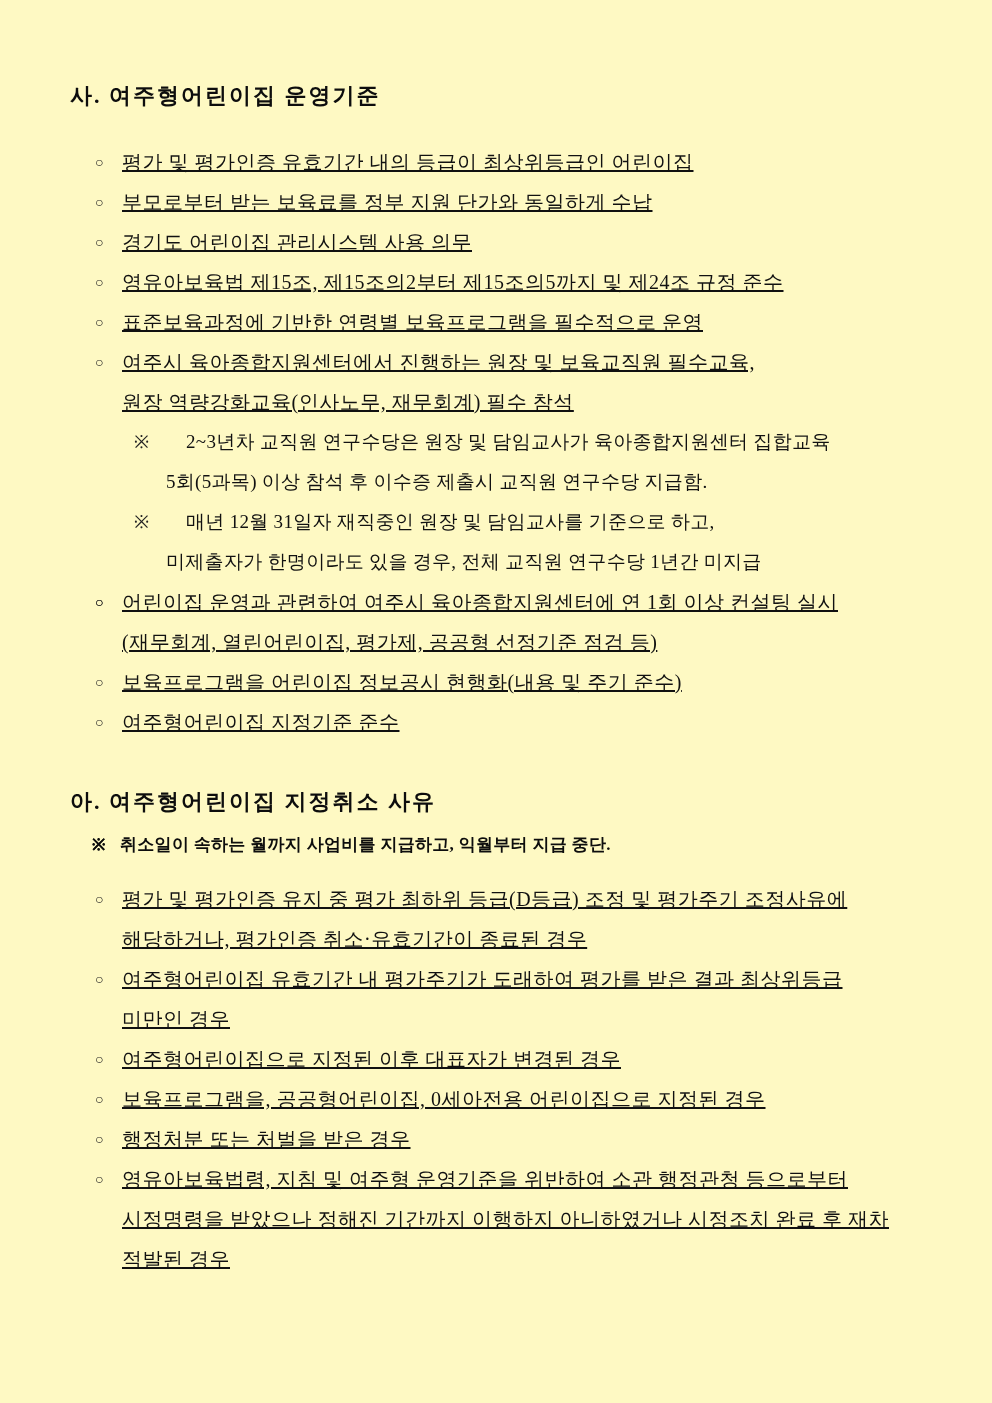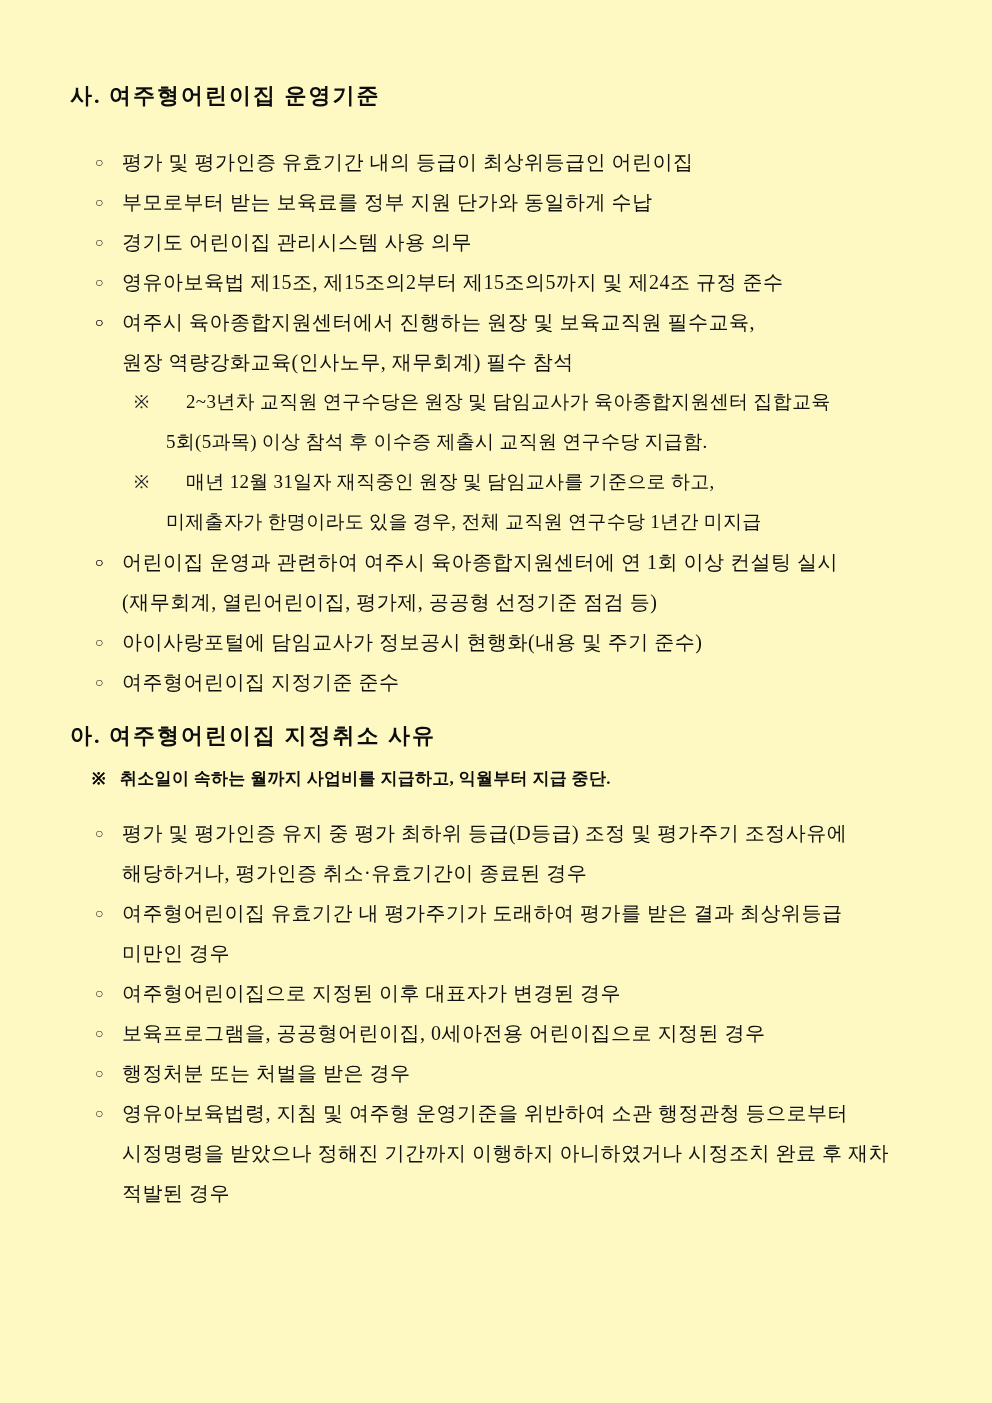--- a/index.html
+++ b/index.html
@@ -20,38 +20,38 @@
   }
   .section-heading {
     font-size: 22px;
     font-weight: bold;
     line-height: 28px;
     letter-spacing: 2px;
     margin: 0;
     color: #0d0d0d;
   }
   #section-1 .section-heading { margin-bottom: 32px; }
-  #section-2 { margin-top: 20px; }
+  #section-2 { margin-top: 46px; }
   #section-2 .section-heading { margin-bottom: 10px; }
 
   .item {
     position: relative;
     padding-left: 52px;
     font-size: 20px;
     line-height: 40px;
     letter-spacing: 0.5px;
   }
   .item .marker {
     position: absolute;
     left: 25px;
     top: 1px;
     font-size: 14px;
     color: #222222;
   }
-  .item-text { white-space: pre-line; }
+  .item-text { white-space: pre-line; text-decoration: underline; }
 
   .subnote {
     position: relative;
     padding-left: 96px;
     font-size: 19px;
     line-height: 40px;
     letter-spacing: 0.3px;
   }
   .subnote .marker {
     position: absolute;
@@ -105,20 +105,21 @@
         <span class="item-text">경기도 어린이집 관리시스템 사용 의무</span>
       </div>
 
       <div class="item">
         <span class="marker">○</span>
         <span class="item-text">영유아보육법 제15조, 제15조의2부터 제15조의5까지 및 제24조 규정 준수</span>
       </div>
 
       <div class="item">
         <span class="marker">○</span>
+        <span class="item-text">표준보육과정에 기반한 연령별 보육프로그램을 필수적으로 운영</span>
       </div>
 
       <div class="item">
         <span class="marker">○</span>
         <span class="item-text">여주시 육아종합지원센터에서 진행하는 원장 및 보육교직원 필수교육,
 원장 역량강화교육(인사노무, 재무회계) 필수 참석</span>
       </div>
 
       <div class="subnote">
         <span class="marker">※</span>
@@ -137,21 +138,21 @@
       </div>
 
       <div class="item">
         <span class="marker">○</span>
         <span class="item-text">어린이집 운영과 관련하여 여주시 육아종합지원센터에 연 1회 이상 컨설팅 실시
 (재무회계, 열린어린이집, 평가제, 공공형 선정기준 점검 등)</span>
       </div>
 
       <div class="item">
         <span class="marker">○</span>
-        <span class="item-text">아이사랑포털에 담임교사가 정보공시 현행화(내용 및 주기 준수)</span>
+        <span class="item-text">보육프로그램을 어린이집 정보공시 현행화(내용 및 주기 준수)</span>
       </div>
 
       <div class="item">
         <span class="marker">○</span>
         <span class="item-text">여주형어린이집 지정기준 준수</span>
       </div>
 
     </div>
   </section>
 

